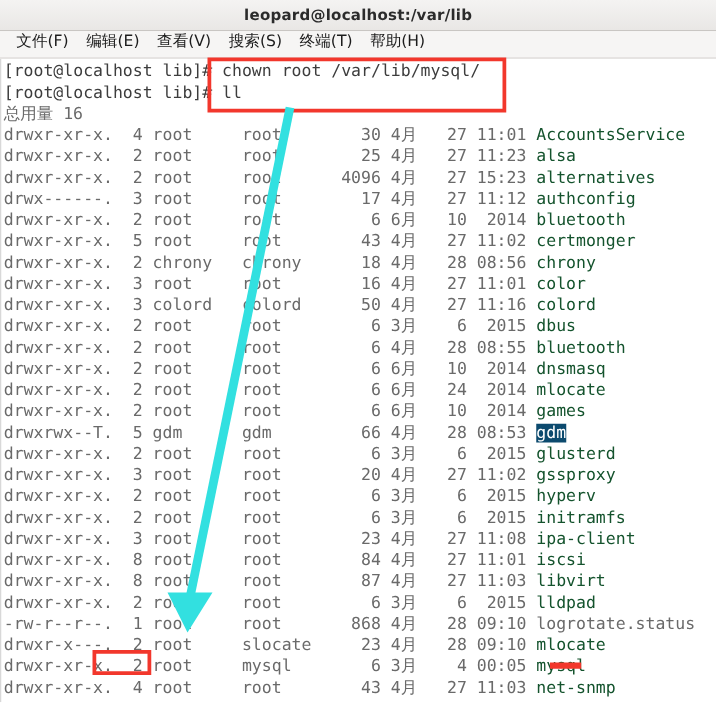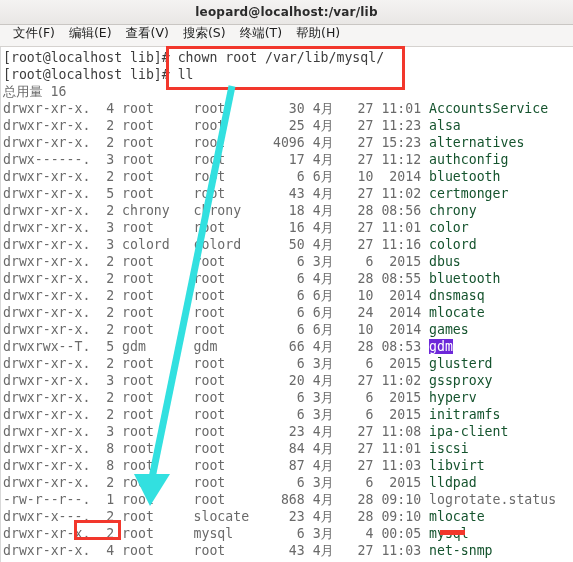--- a/index.html
+++ b/index.html
@@ -70,21 +70,21 @@
     font-size: 13.2px;
     white-space: pre;
     color: #5a5a5a;
     padding-left: 2px;
   }
   .prompt { color: #3d3d3d; }
   .cmd { color: #3d3d3d; }
   .dir { color: #14532d; }
   .plain { color: #6a6a6a; }
   .hl {
-    background: #6d28d9;
+    background: #0c4a6e;
     color: #ffffff;
   }
   
   #left-rule {
     position: absolute;
     left: 0px;
     top: 0;
     width: 1px;
     height: 100%;
     background: #d8d8d8;

